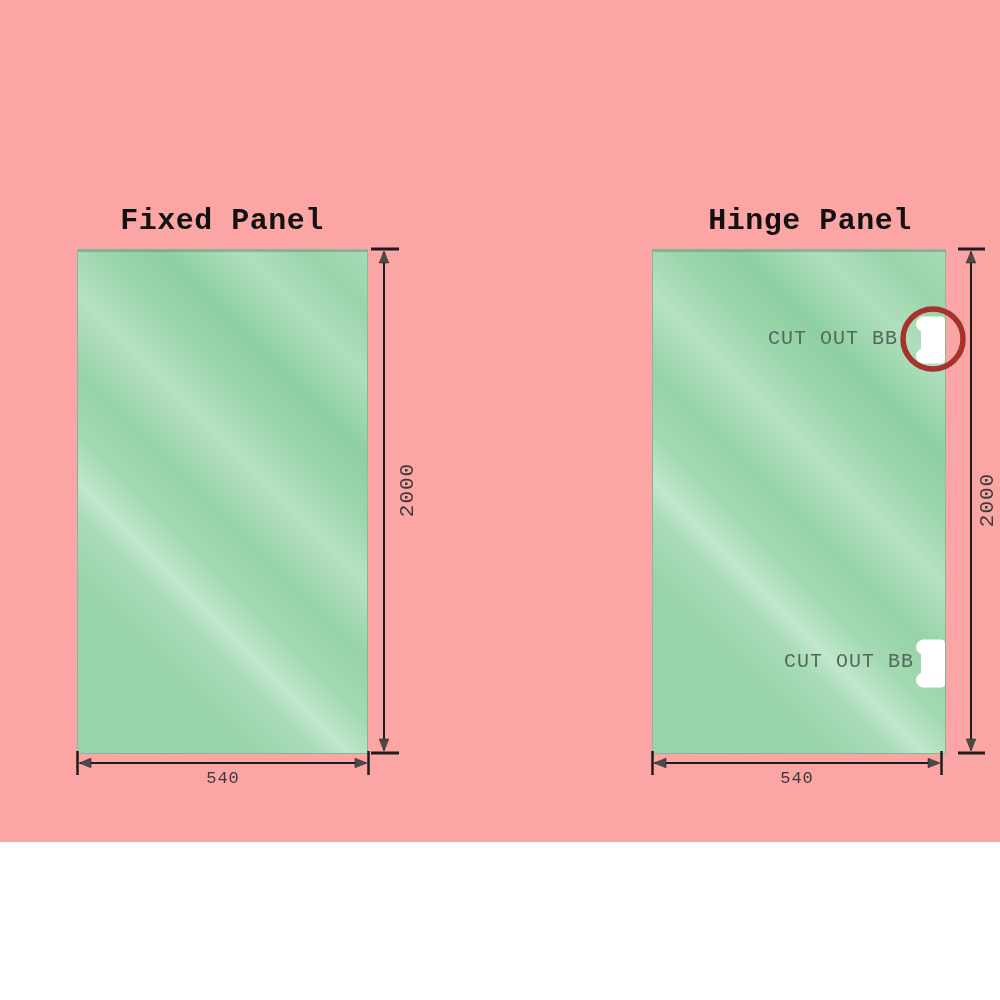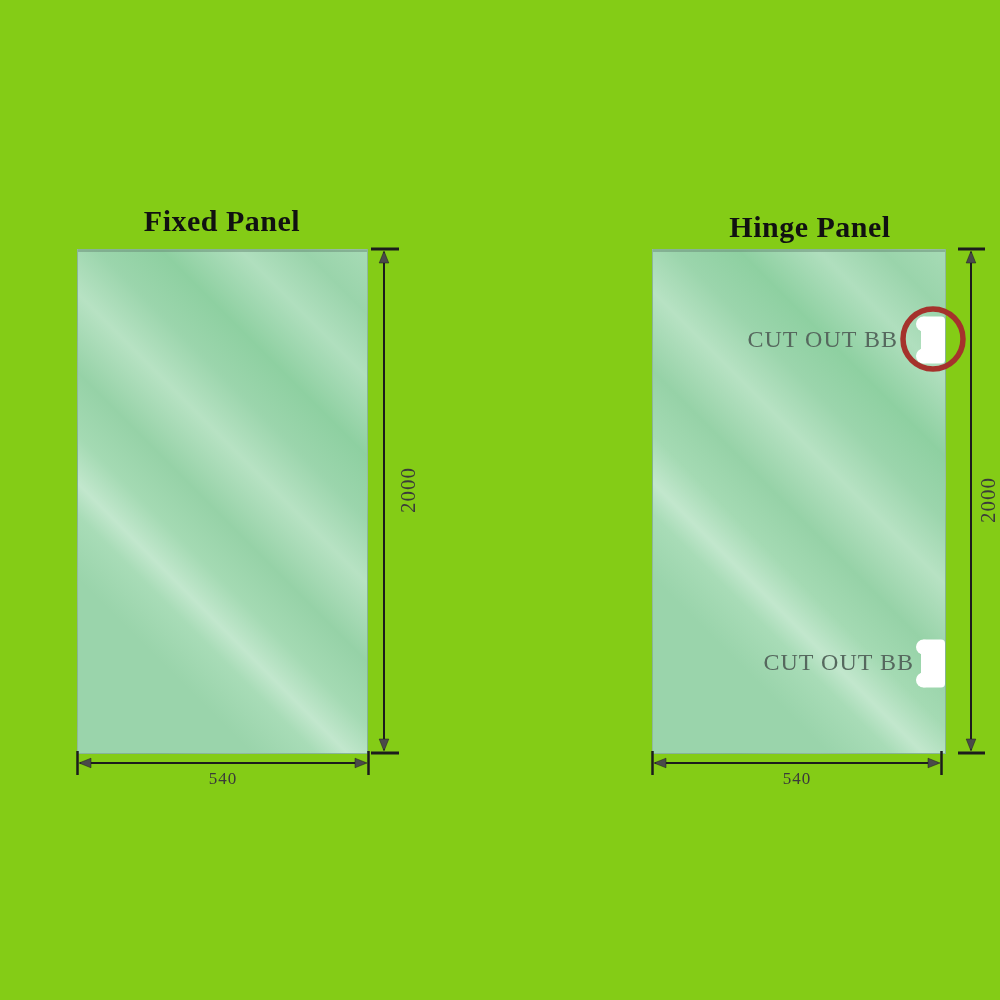--- a/index.html
+++ b/index.html
@@ -7,22 +7,22 @@
     --glass-green-light:#c2e7cd;
     --line-color:#1c1c1c;
     --arrow-gray:#4a4a4a;
     --ring-red:#a5322c;
     --dim-text:#3a3a3a;
     --cutout-text:#56685e;
     --title-text:#111111;
   }
   html,body{margin:0;padding:0;background:#ffffff;}
   .canvas{
-    position:relative;width:1000px;height:1000px;background:#84cc16;
-    font-family:Liberation Serif, serif;overflow:hidden;
+    position:relative;width:1000px;height:842px;background:#fca5a5;
+    font-family:Liberation Mono, monospace;overflow:hidden;
   }
   .panel-title{
     position:absolute;width:300px;text-align:center;
     font-size:30px;font-weight:700;color:var(--title-text);
     letter-spacing:0.5px;
   }
   .glass{
     position:absolute;width:289px;height:503px;
     border:1px solid rgba(118,153,131,0.55);
     box-shadow:inset 0 2px 0 rgba(104,138,117,0.5);
@@ -50,30 +50,30 @@
   .dim-label-v{
     position:absolute;width:120px;height:26px;line-height:26px;text-align:center;
     transform:rotate(-90deg);font-size:21px;color:var(--dim-text);letter-spacing:1px;
   }
   .dim-label-h{
     position:absolute;width:200px;text-align:center;
     font-size:17px;color:var(--dim-text);letter-spacing:1px;
   }
   .cutout-label{
     position:absolute;width:200px;text-align:right;
-    font-size:24px;line-height:24px;color:var(--cutout-text);letter-spacing:1px;
+    font-size:20px;line-height:24px;color:var(--cutout-text);letter-spacing:1px;
   }
 </style>
 </head>
 <body>
 
 <div class="canvas">
 
   <div class="panel-title" style="left:72px;top:204px;">Fixed Panel</div>
-  <div class="panel-title" style="left:660px;top:204px;margin-top:6px;">Hinge Panel</div>
+  <div class="panel-title" style="left:660px;top:204px;">Hinge Panel</div>
 
   <div class="glass" style="left:77px;top:249px;"></div>
   <div class="glass" style="left:652px;top:249px;width:292px;"></div>
 
   <svg class="overlay-svg" viewBox="0 0 1000 1000">
 
     <g>
       <line class="dim-tick" x1="371" y1="249" x2="399" y2="249"></line>
       <line class="dim-line" x1="384" y1="252" x2="384" y2="750"></line>
       <polygon class="dim-arrow" points="384,251 379.2,263 388.8,263"></polygon>

